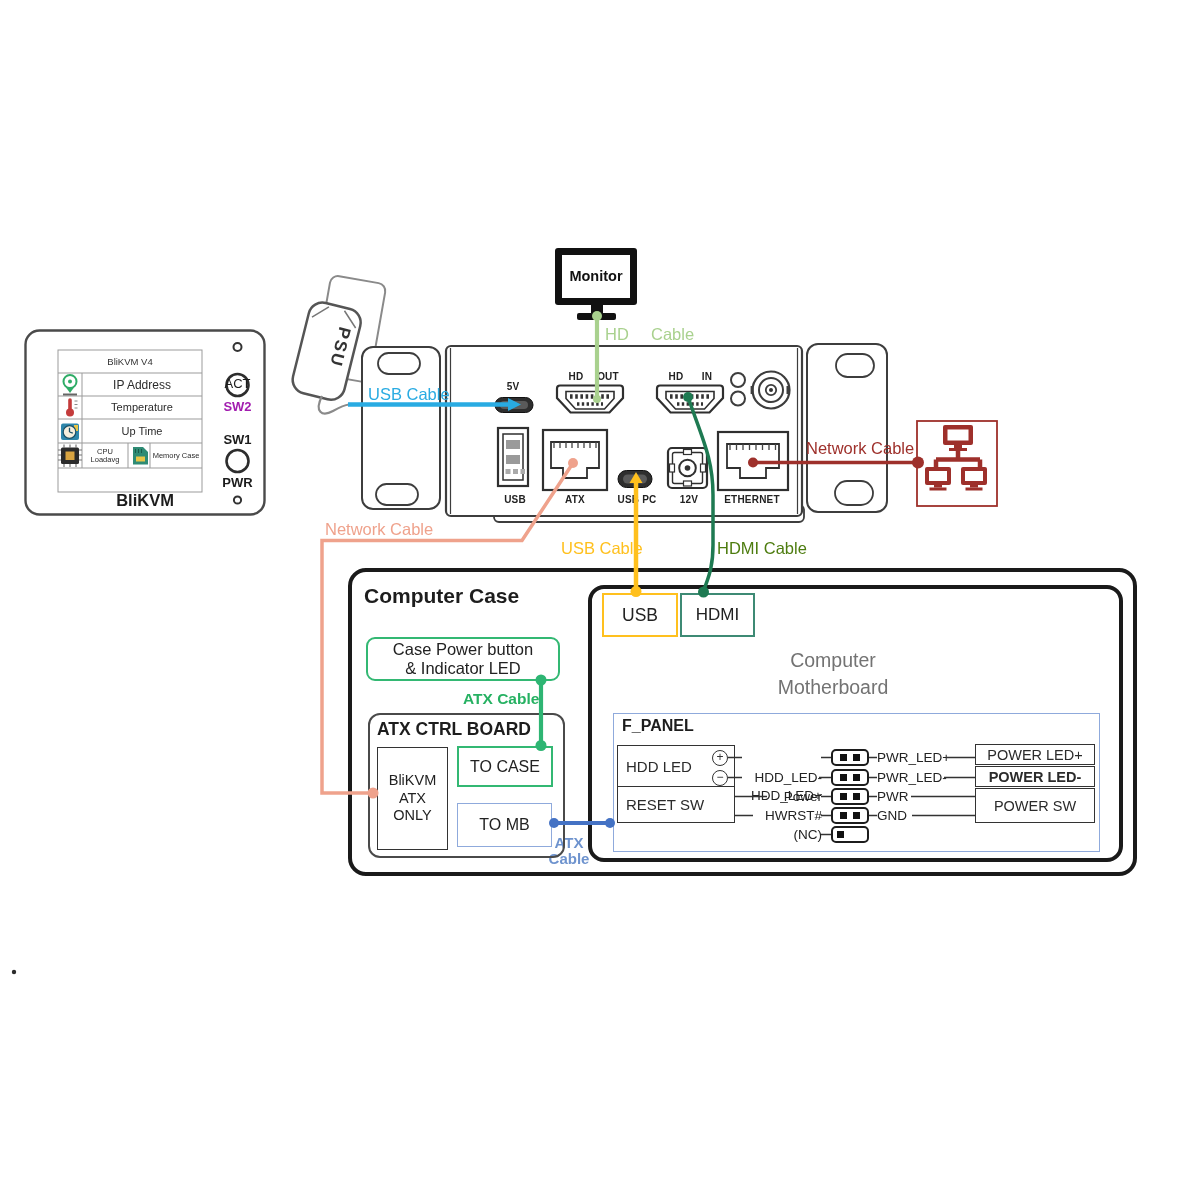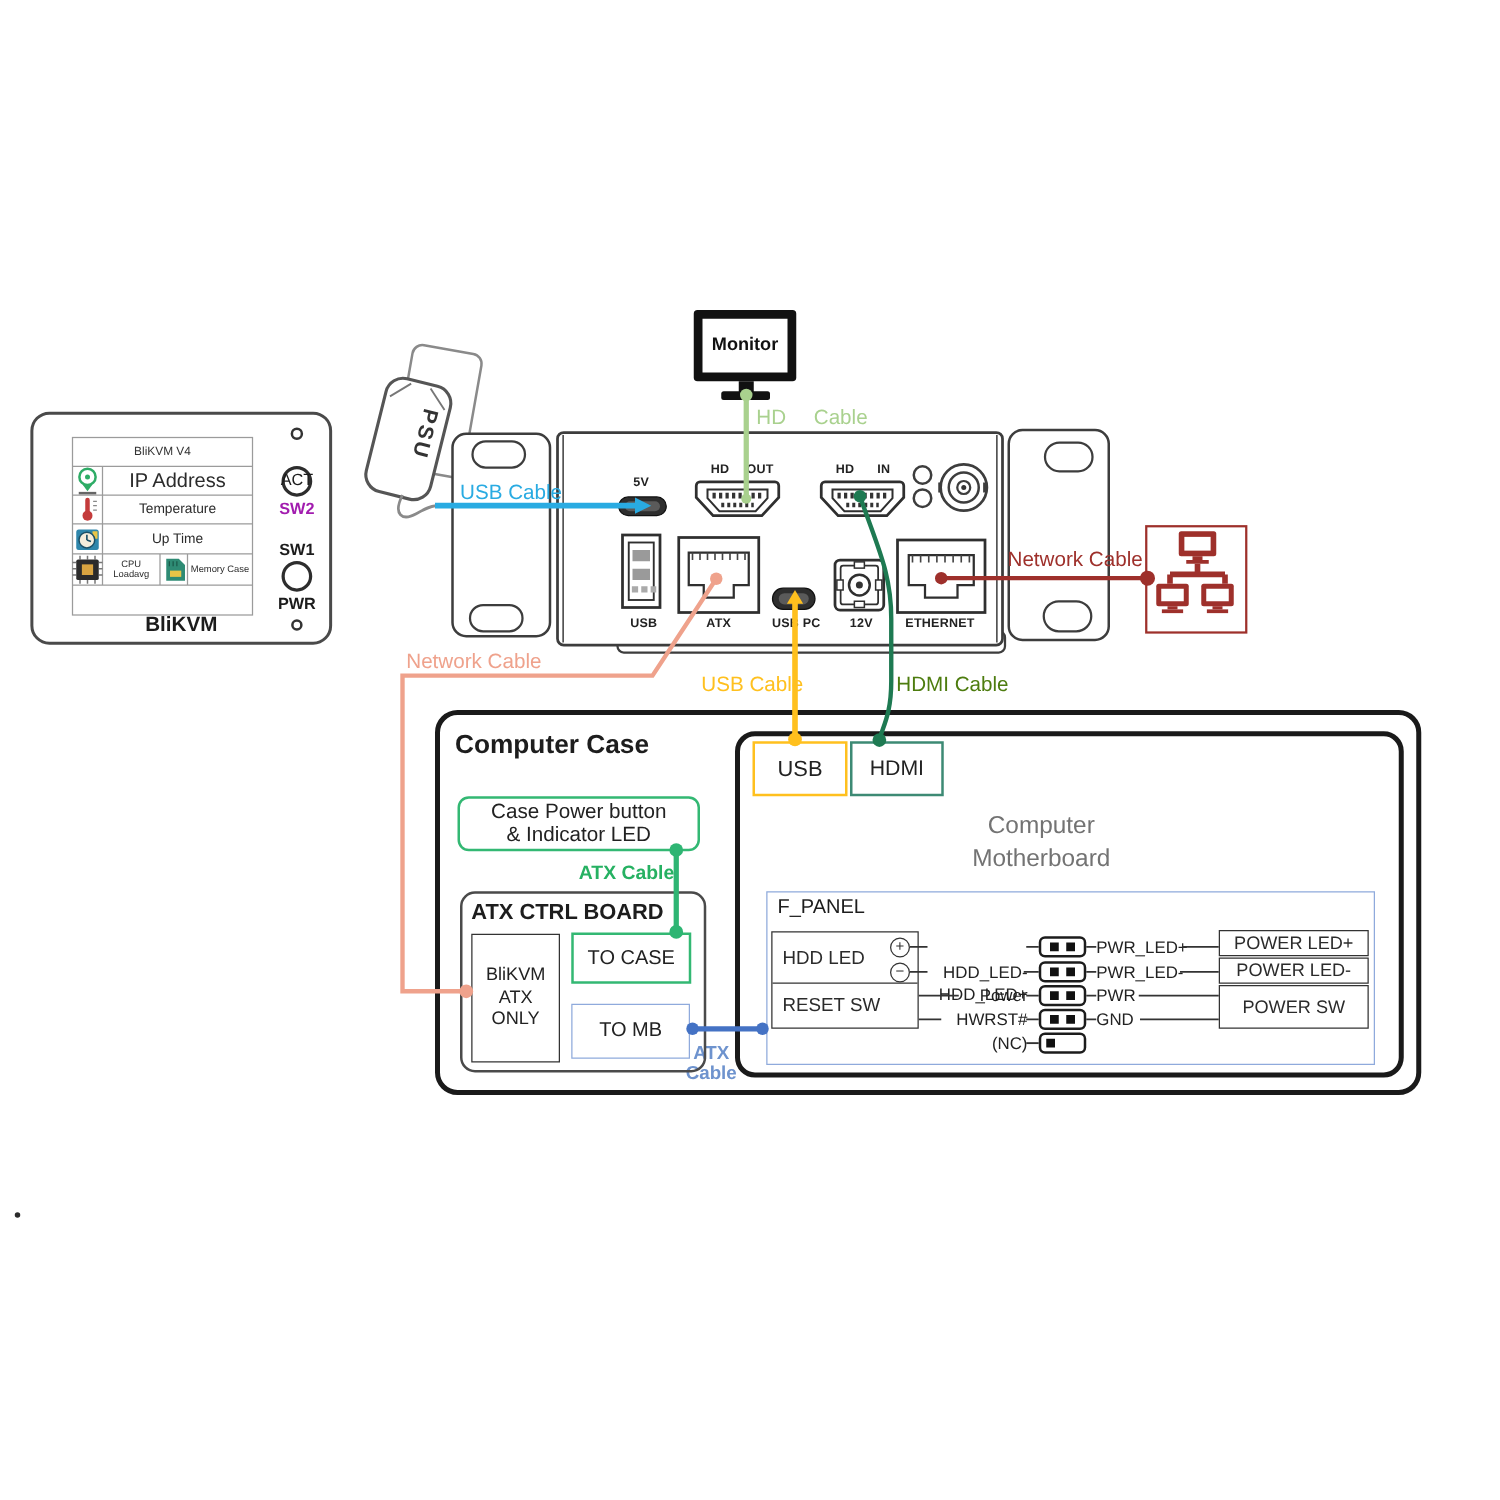--- a/index.html
+++ b/index.html
@@ -183,21 +183,21 @@
       <rect x="970" y="485" width="8" height="2.5"></rect>
       <rect x="965.5" y="487.5" width="17" height="3"></rect>
     </g>
     <path d="M958,451 V459 M936,459.5 H980 M936,459.5 V467 M980,459.5 V467" stroke="#9E302B" stroke-width="4.5" fill="none"></path>
   </g>
 
   <circle cx="14" cy="972" r="2.2" fill="#2b2b2b"></circle>
 </svg>
 
 <span class="ctr" style="left:130px;top:362px;font-size:9.5px;color:#333">BliKVM V4</span>
-<span class="ctr" style="left:142px;top:385px;font-size:16px">IP Address</span>
+<span class="ctr" style="left:142px;top:385px;font-size:12px">IP Address</span>
 <span class="ctr" style="left:142px;top:408px;font-size:11px">Temperature</span>
 <span class="ctr" style="left:142px;top:431.5px;font-size:11px">Up Time</span>
 <span class="ctr" style="left:105px;top:456px;font-size:7.5px;white-space:normal;width:42px">CPU Loadavg</span>
 <span class="ctr" style="left:176px;top:456px;font-size:7.5px;white-space:normal;width:48px">Memory Case</span>
 <span class="ctr" style="left:145px;top:501px;font-size:16.5px;font-weight:bold;color:#1c1c1c">BliKVM</span>
 <span class="ctr" style="left:237.5px;top:384px;font-size:13px;font-weight:normal;color:#1c1c1c">ACT</span>
 <span class="ctr" style="left:237.5px;top:407px;font-size:13px;font-weight:bold;color:#a21caf">SW2</span>
 <span class="ctr" style="left:237.5px;top:440px;font-size:13px;font-weight:bold;color:#1c1c1c">SW1</span>
 <span class="ctr" style="left:237.5px;top:483px;font-size:13px;font-weight:bold;color:#1c1c1c">PWR</span>
 
@@ -251,21 +251,21 @@
 
 <div class="abs" style="left:588px;top:585px;width:535px;height:277px;border:4px solid #1a1a1a;border-radius:16px"></div>
 <div class="abs" style="left:753px;top:647px;width:160px;text-align:center;font-size:19.5px;line-height:27px;color:#737373">
   <div>Computer</div>
   <div>Motherboard</div>
 </div>
 <div class="abs flexc" style="left:602px;top:593px;width:76px;height:44px;border:2px solid #FFC01E;font-size:17.5px;color:#222">USB</div>
 <div class="abs flexc" style="left:680px;top:593px;width:75px;height:44px;border:2px solid #3D8A74;font-size:17px;color:#222">HDMI</div>
 
 <div class="abs" style="left:613px;top:713px;width:487px;height:139px;border:1.6px solid #8FAADC"></div>
-<span class="abs" style="left:622px;top:717px;font-size:16px;font-weight:400;color:#1d1d1d">F_PANEL</span>
+<span class="abs" style="left:622px;top:717px;font-size:16px;font-weight:700;color:#1d1d1d">F_PANEL</span>
 
 <div class="abs" style="left:617px;top:745px;width:118px;height:78px;border:1.8px solid #333;display:flex;flex-direction:column">
   <div style="flex:0 0 41px;border-bottom:1.8px solid #333;display:flex;align-items:center;padding-left:8px;font-size:15px;box-sizing:border-box">HDD LED</div>
   <div style="flex:1;display:flex;align-items:center;padding-left:8px;font-size:15px">RESET SW</div>
 </div>
 <div class="pm-circ" style="left:712px;top:749.5px">+</div>
 <div class="pm-circ" style="left:712px;top:769.5px">−</div>
 
 <span class="fp-lab" style="left:735px;top:788px;width:87px;text-align:right">HDD_LED+</span>
 <span class="fp-lab" style="left:735px;top:770px;width:87px;text-align:right">HDD_LED-</span>
@@ -292,21 +292,21 @@
 <div class="pinrow" style="left:831px;top:826px;justify-content:flex-start;padding-left:4px">
     <div class="pinsq"></div>
   </div>
 
 <span class="fp-lab" style="left:877px;top:750px">PWR_LED+</span>
 <span class="fp-lab" style="left:877px;top:770px">PWR_LED-</span>
 <span class="fp-lab" style="left:877px;top:789px">PWR</span>
 <span class="fp-lab" style="left:877px;top:808px">GND</span>
 
 <div class="abs flexc" style="left:975px;top:744px;width:120px;height:21px;border:1.8px solid #333;font-size:14.5px;font-weight:500">POWER LED+</div>
-<div class="abs flexc" style="left:975px;top:766px;width:120px;height:21px;border:1.8px solid #333;font-size:14.5px;font-weight:400">POWER LED-</div>
+<div class="abs flexc" style="left:975px;top:766px;width:120px;height:21px;border:1.8px solid #333;font-size:14.5px;font-weight:700">POWER LED-</div>
 <div class="abs flexc" style="left:975px;top:788px;width:120px;height:35px;border:1.8px solid #333;font-size:14.5px;font-weight:500">POWER SW</div>
 
 <svg class="layer" width="1200" height="1200" style="z-index:3">
 
   <g>
     <path d="M348,404.5 H510" stroke="#29ABE2" stroke-width="4.5"></path>
     <path d="M508,398 L521,404.5 L508,411 Z" fill="#29ABE2"></path>
   </g>
 
   <g>

